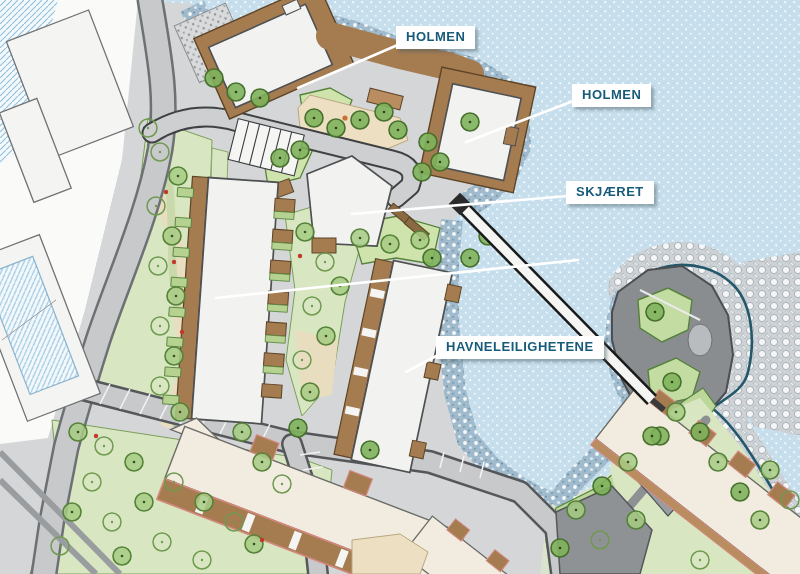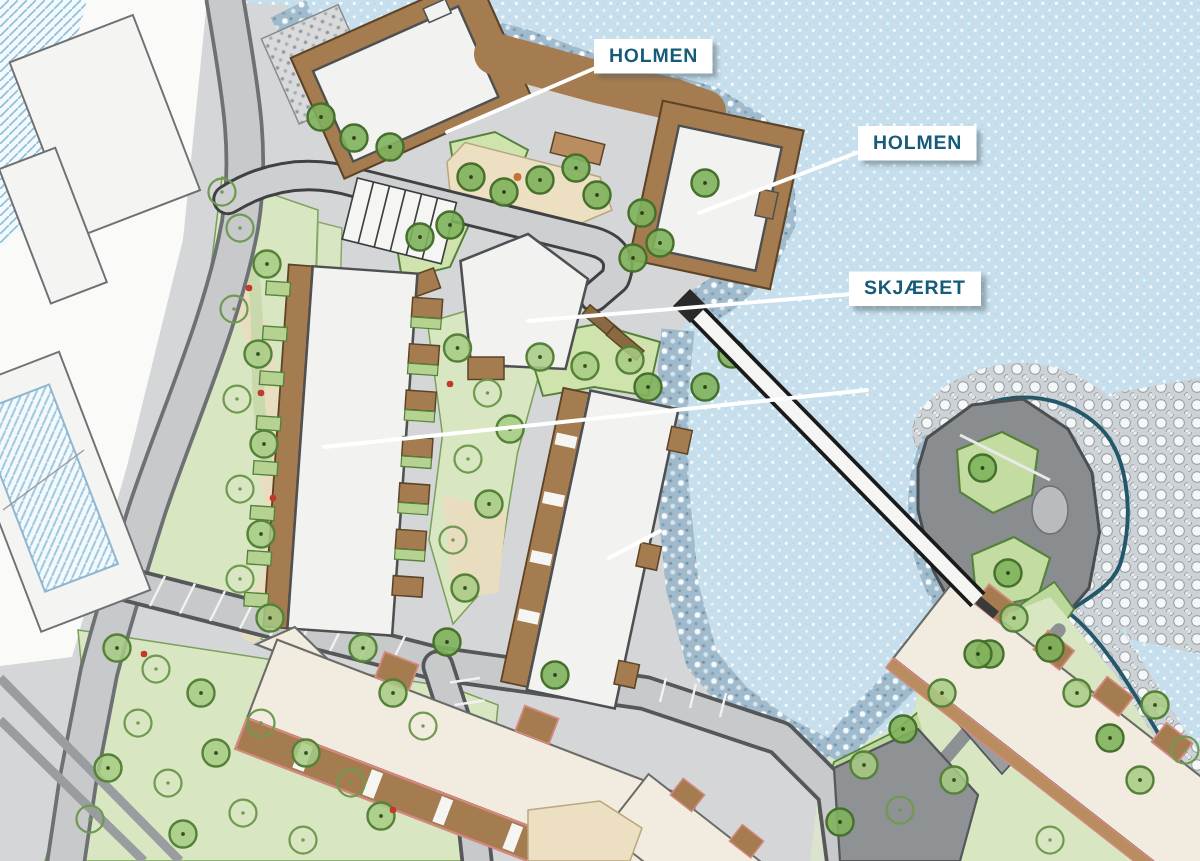--- a/index.html
+++ b/index.html
@@ -387,13 +387,14 @@
     <line x1="576" y1="100" x2="466" y2="142"></line>
     <line x1="568" y1="196" x2="352" y2="214"></line>
     <line x1="578" y1="260" x2="216" y2="298"></line>
     <line x1="440" y1="354" x2="406" y2="372"></line>
   </g>
 </svg>
 
 <div class="map-label" style="left:396px;top:26px;">HOLMEN</div>
 <div class="map-label" style="left:572px;top:84px;">HOLMEN</div>
 <div class="map-label" style="left:566px;top:181px;">SKJÆRET</div>
+<div class="map-label" style="left:436px;top:336px;">HAVNELEILIGHETENE</div>
 </div>
 
 </body></html>

